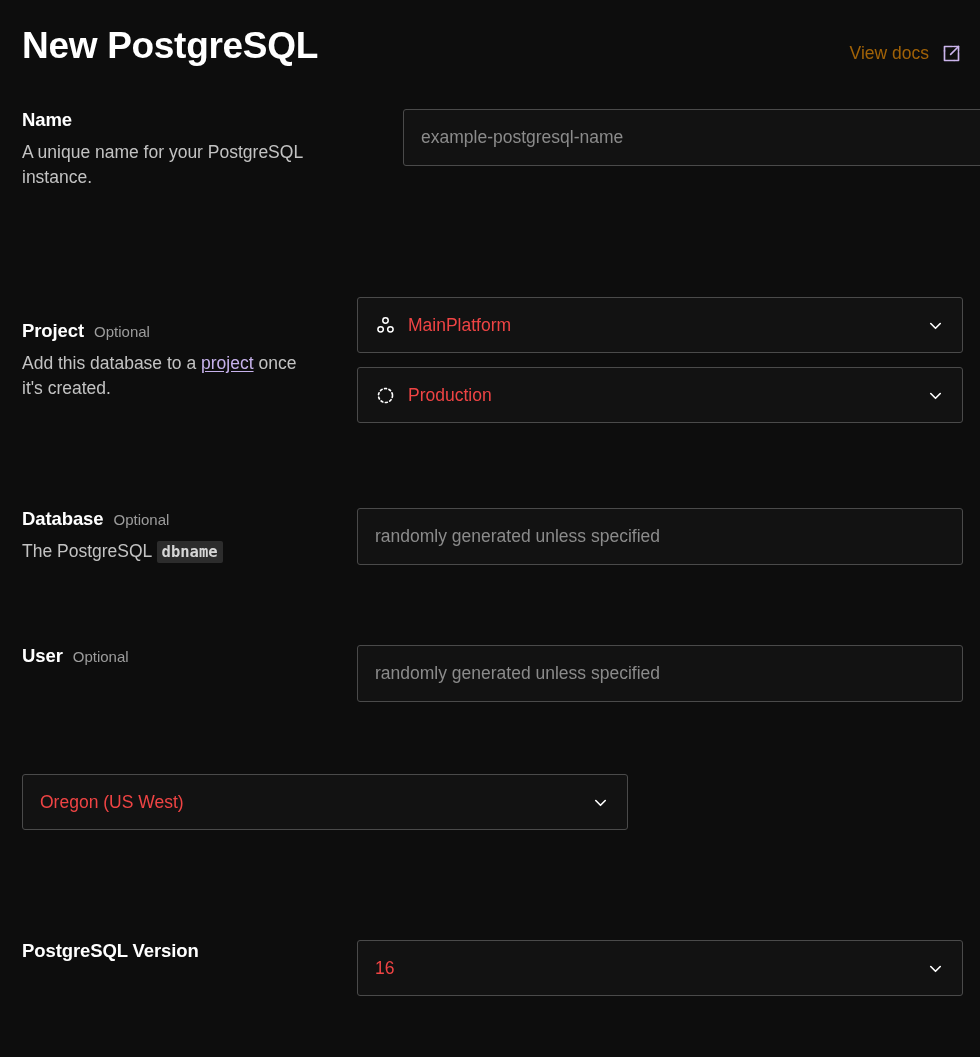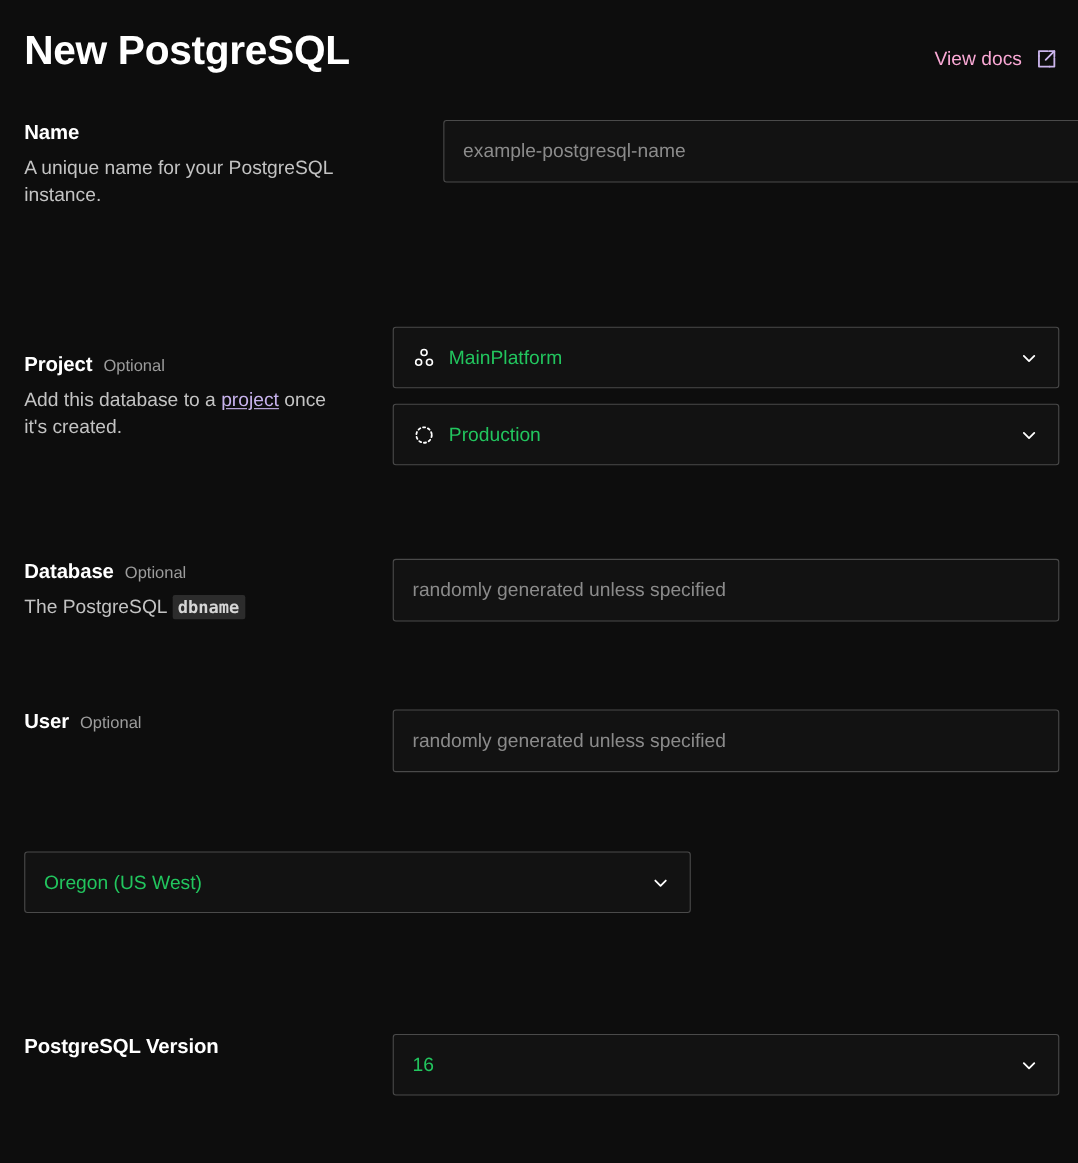--- a/index.html
+++ b/index.html
@@ -27,21 +27,21 @@
     font-weight: 700;
     letter-spacing: -0.3px;
     line-height: 1.1;
     color: #ffffff;
     margin: 0;
   }
   .docs-link {
     display: flex;
     align-items: center;
     gap: 12px;
-    color: #f9a8d4;
+    color: #a16207;
     font-size: 17.5px;
     text-decoration: none;
     margin-top: 17px;
     cursor: pointer;
     text-align: center;
   }
   .docs-link .ext-icon { display: block; line-height: 0; }
 
   
   .form { padding: 0 18px 0 22px; }
@@ -130,21 +130,21 @@
     position: relative;
   }
   .select .sel-icon {
     flex: 0 0 auto;
     margin-right: 12px;
     line-height: 0;
     display: block;
   }
   .select .sel-value {
     font-size: 17.5px;
-    color: #22c55e;
+    color: #ef4444;
     flex: 1 1 auto;
     white-space: nowrap;
     overflow: hidden;
     text-overflow: ellipsis;
   }
   .select .chev { flex: 0 0 auto; line-height: 0; display: block; }
 
   .stack-gap { height: 14px; }
 
   

